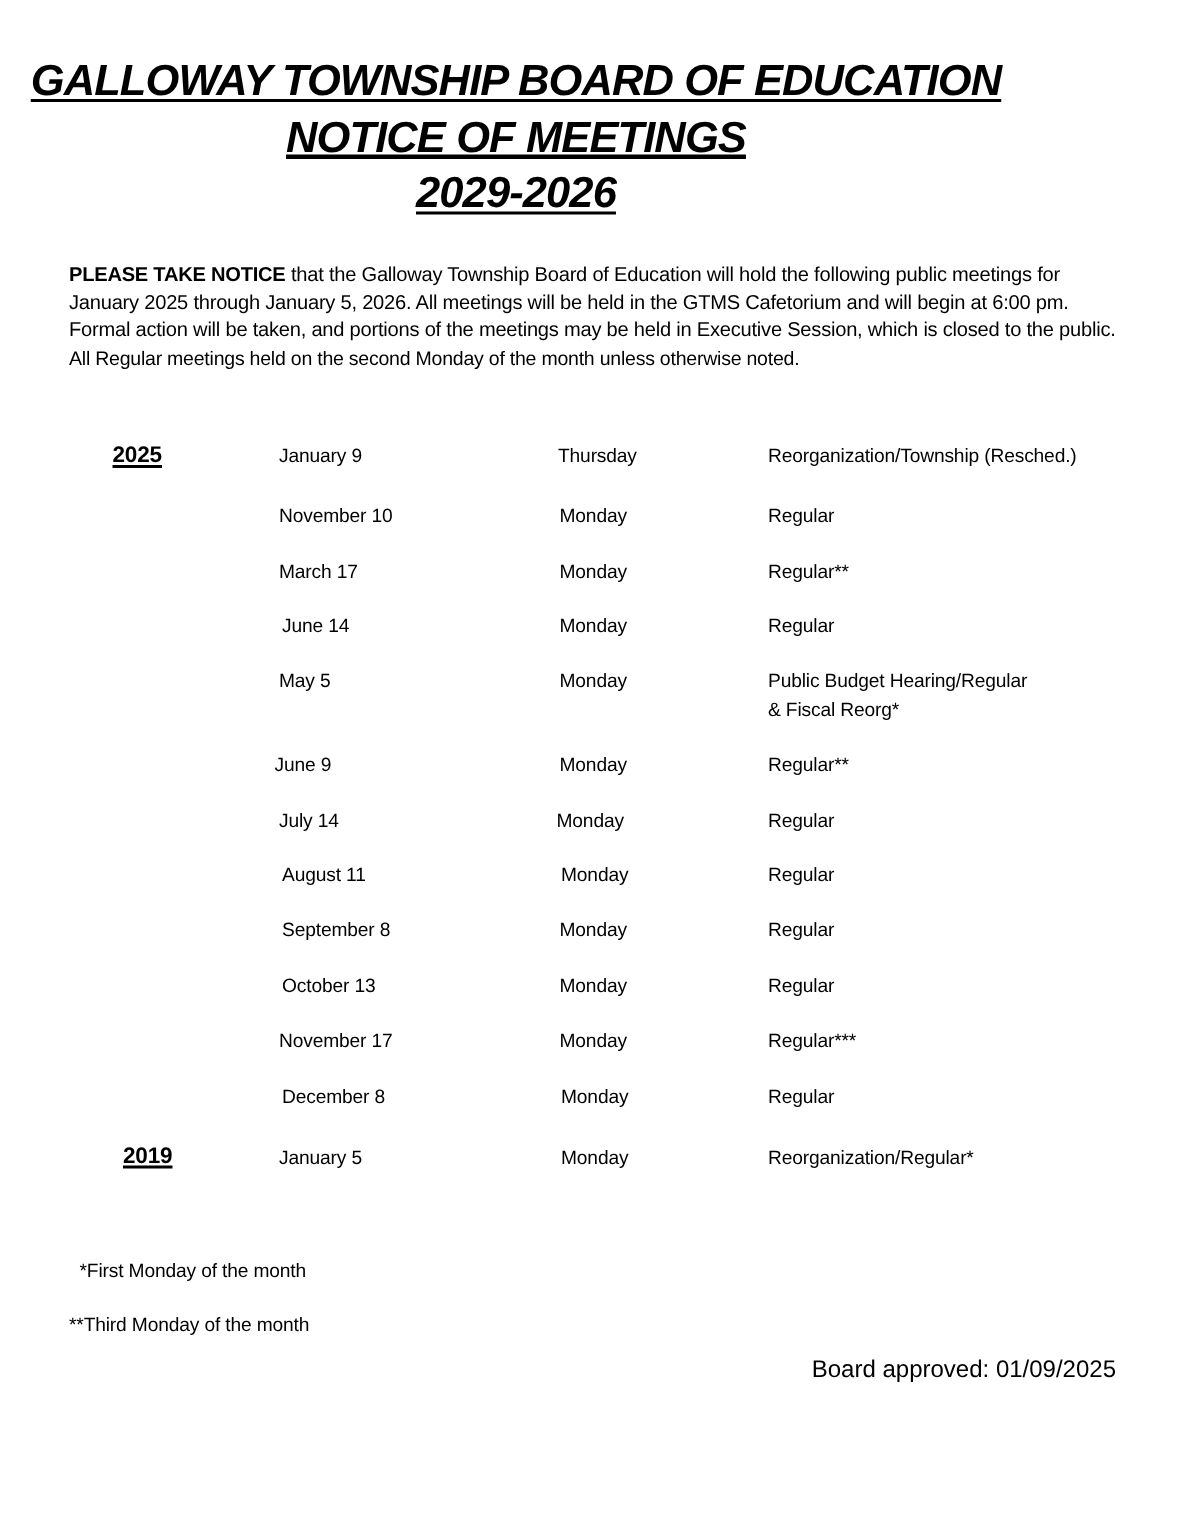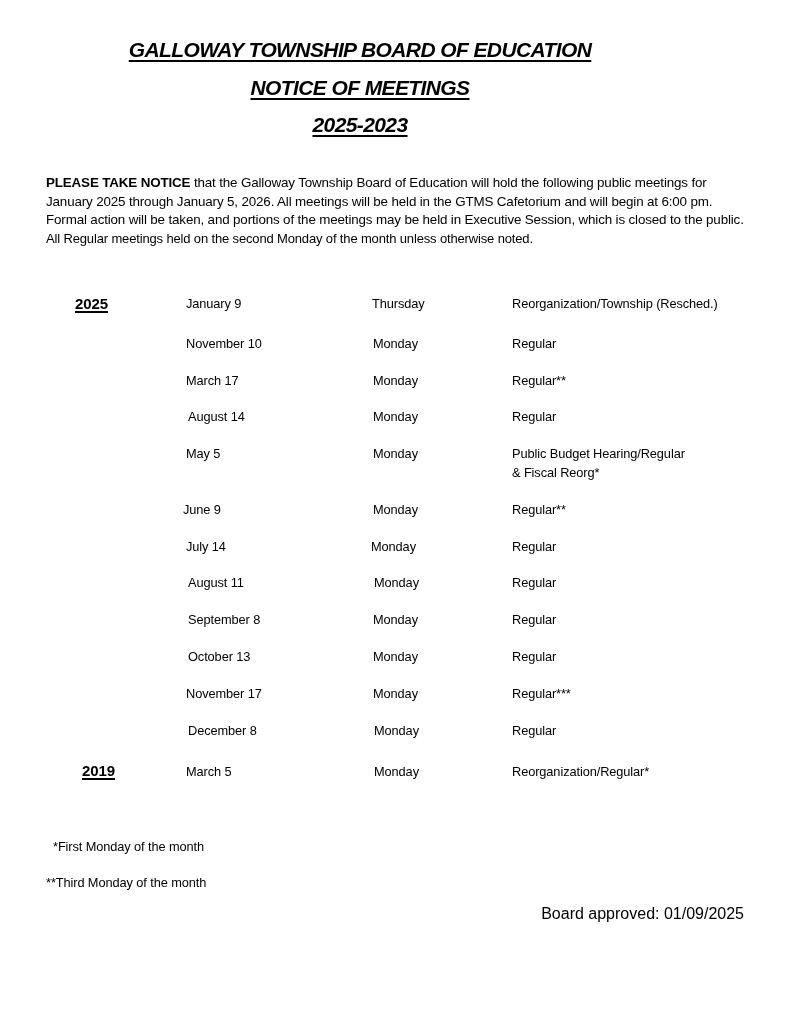--- a/index.html
+++ b/index.html
@@ -2,64 +2,64 @@
 <html><head>
   <meta charset="utf-8">
   <style>
     html, body { margin: 0; padding: 0; background: #ffffff; }
     body {
       width: 791px; height: 1024px; position: relative; overflow: hidden;
       font-family: "Liberation Sans", "DejaVu Sans", sans-serif; color: #000;
     }
     .title {
       position: absolute; left: 0; width: 688px; text-align: center;
-      font-weight: bold; font-style: italic; font-size: 21px; letter-spacing: -0.6px; padding-left: 16px;
+      font-weight: bold; font-style: italic; font-size: 29px; letter-spacing: -0.6px;
     }
     .title span { text-decoration: underline; text-decoration-thickness: 2px; text-underline-offset: 3px; }
     .t1 { top: 38px; }
-    .t2 { top: 76px; }
+    .t2 { top: 76px; text-decoration: underline; }
     .t3 { top: 113px; }
     .intro {
       position: absolute; left: 46px; top: 174px; width: 700px;
       font-size: 13.4px; line-height: 18.5px; letter-spacing: -0.15px;
     }
     .intro .small { font-size: 13px; }
     .row { position: absolute; left: 0; width: 791px; font-size: 12.8px; letter-spacing: -0.1px; }
     .row > span { position: absolute; top: 0; white-space: nowrap; }
     .year { font-weight: bold; font-size: 15px; text-decoration: underline; text-decoration-thickness: 2px; text-underline-offset: 2px; margin-left: 29px; }
     .footnote { position: absolute; font-size: 12.8px; letter-spacing: -0.1px; }
     .approved { position: absolute; right: 47px; top: 905px; font-size: 16px; }
   </style>
 </head>
 <body>
 
 <div class="title t1"><span>GALLOWAY TOWNSHIP BOARD OF EDUCATION</span></div>
 <div class="title t2"><span>NOTICE OF MEETINGS</span></div>
-<div class="title t3"><span>2025-2023</span></div>
+<div class="title t3"><span>2029-2026</span></div>
 
 <div class="intro"><b>PLEASE TAKE NOTICE</b><span> that the Galloway Township Board of Education will hold the following public meetings for January 2025 through January 5, 2026. All meetings will be held in the GTMS Cafetorium and will begin at 6:00 pm. Formal action will be taken, and portions of the meetings may be held in Executive Session, which is closed to the public.</span><span class="small">  All Regular meetings held on the second Monday of the month unless otherwise noted.</span></div>
 
 <div class="row" style="top:296px">
   <span class="year" style="left:46px;top:-1px">2025</span>
   <span style="left:186px">January 9</span>
   <span style="left:372px">Thursday</span>
   <span style="left:512px">Reorganization/Township (Resched.)</span>
 </div>
 <div class="row" style="top:336px">
   <span style="left:186px">November 10</span>
   <span style="left:373px">Monday</span>
   <span style="left:512px">Regular</span>
 </div>
 <div class="row" style="top:373px">
   <span style="left:186px">March 17</span>
   <span style="left:373px">Monday</span>
   <span style="left:512px">Regular**</span>
 </div>
 <div class="row" style="top:409px">
-  <span style="left:188px">August 14</span>
+  <span style="left:188px">June 14</span>
   <span style="left:373px">Monday</span>
   <span style="left:512px">Regular</span>
 </div>
 <div class="row" style="top:446px">
   <span style="left:186px">May 5</span>
   <span style="left:373px">Monday</span>
   <span style="left:512px">Public Budget Hearing/Regular</span>
   <span style="left:512px;top:19px">&amp; Fiscal Reorg*</span>
 </div>
 <div class="row" style="top:502px">
@@ -92,21 +92,21 @@
   <span style="left:373px">Monday</span>
   <span style="left:512px">Regular***</span>
 </div>
 <div class="row" style="top:723px">
   <span style="left:188px">December 8</span>
   <span style="left:374px">Monday</span>
   <span style="left:512px">Regular</span>
 </div>
 <div class="row" style="top:764px">
   <span class="year" style="left:53px;top:-2px">2019</span>
-  <span style="left:186px">March 5</span>
+  <span style="left:186px">January 5</span>
   <span style="left:374px">Monday</span>
   <span style="left:512px">Reorganization/Regular*</span>
 </div>
 
 <div class="footnote" style="left:53px;top:839px">*First Monday of the month</div>
 <div class="footnote" style="left:46px;top:875px">**Third Monday of the month</div>
 
 <div class="approved">Board approved:  01/09/2025</div>
 
 </body></html>

